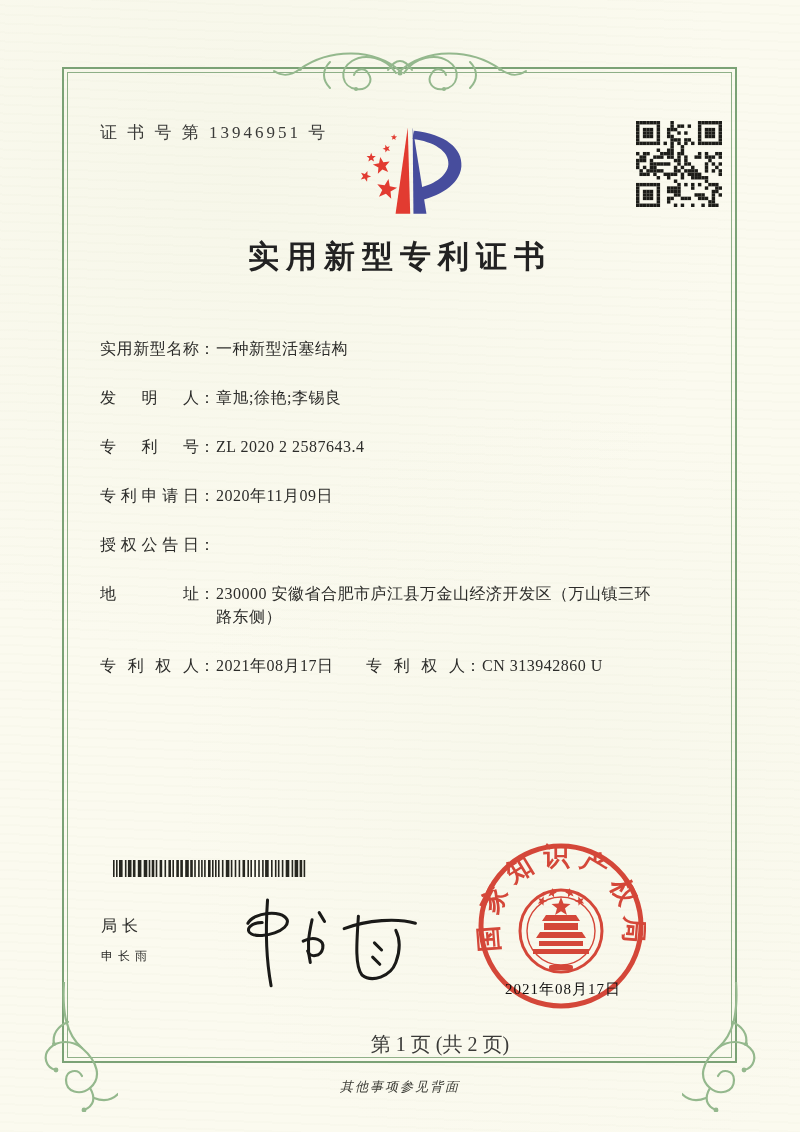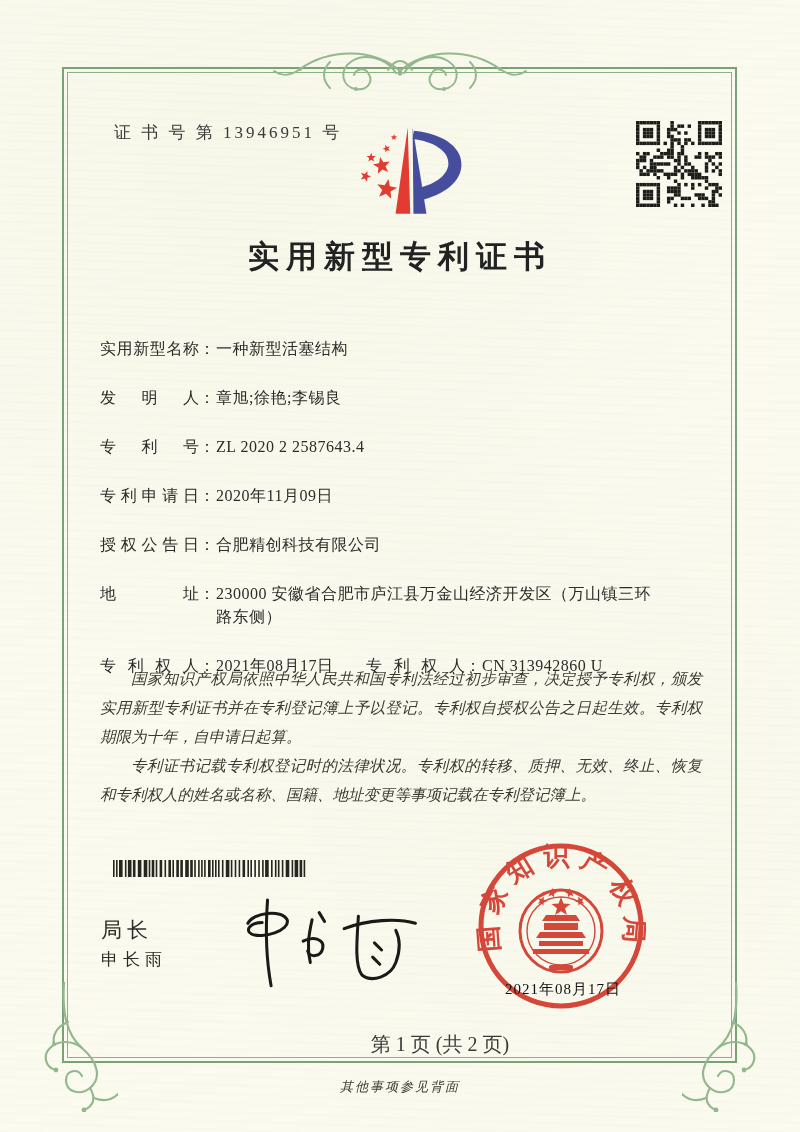--- a/index.html
+++ b/index.html
@@ -10,43 +10,43 @@
       radial-gradient(circle at 70% 70%, rgba(205,215,180,.08), transparent 40%),
       repeating-linear-gradient(2deg, rgba(210,215,190,.06) 0 2px, transparent 2px 9px),
       #fbfaef;
     color:#2c2c2a;}
   
   .frame{position:absolute;left:62px;top:67px;width:671px;height:992px;
     border:2.5px solid var(--green);}
   .frame-inner{position:absolute;inset:3px;border:1px solid var(--green);opacity:.85;}
   .ornament{position:absolute;pointer-events:none;}
   
-  .cert-no{position:absolute;left:114px;top:121px;font-size:17px;letter-spacing:3px;color:#3a3a38;}
+  .cert-no{position:absolute;left:100px;top:121px;font-size:17px;letter-spacing:3px;color:#3a3a38;}
   .logo{position:absolute;left:346px;top:110px;}
   .qr{position:absolute;left:636px;top:121px;}
   .title{position:absolute;left:0;top:236px;width:800px;text-align:center;
     font-size:31px;font-weight:600;letter-spacing:7px;color:#222;}
   
   .fields{position:absolute;left:100px;top:337px;width:625px;font-size:16px;}
   .frow{display:flex;align-items:flex-start;margin-bottom:26px;line-height:23px;}
   .flabel{display:inline-block;width:99px;text-align:justify;text-align-last:justify;text-justify:inter-ideograph;}
   .colon{display:inline-block;width:17px;}
   .fval{display:inline-block;max-width:460px;letter-spacing:.5px;}
   .fval.addr{width:448px;}
   .pair2{margin-left:0;}
   .fval.fixed{width:150px;}
   
   .bodytext{position:absolute;left:100px;top:664px;width:602px;font-size:15.5px;
     line-height:29px;font-style:italic;color:#3b3b35;text-align:justify;}
   .bodytext p{margin:0;text-indent:2em;}
   
   .barcode{position:absolute;left:113px;top:860px;}
   
-  .officer-title{position:absolute;left:101px;top:916px;font-size:21px;letter-spacing:5px;}
-  .officer-name{position:absolute;left:101px;top:948px;font-size:17px;letter-spacing:5px;}
+  .officer-title{position:absolute;left:101px;top:916px;font-size:16px;letter-spacing:5px;}
+  .officer-name{position:absolute;left:101px;top:948px;font-size:12px;letter-spacing:5px;}
   .signature{position:absolute;left:220px;top:893px;}
   
   .seal{position:absolute;left:476px;top:841px;opacity:.93;}
   .seal-date{position:absolute;left:488px;top:980px;width:150px;text-align:center;
     font-size:15px;letter-spacing:1px;color:#111;z-index:5;}
   
   .page-num{position:absolute;left:0;top:1031px;width:800px;text-align:center;font-size:20px;color:#3a3a38;margin-left:40px;}
   .back-note{position:absolute;left:0;top:1078px;width:800px;text-align:center;
     font-size:13px;font-style:italic;color:#3b3b35;letter-spacing:2px;}
 </style>
@@ -415,41 +415,36 @@
       <span class="fval">ZL 2020 2 2587643.4</span>
     </div>
     <div class="frow">
       <span class="flabel">专利申请日</span>
         <span class="colon">：</span>
       <span class="fval">2020年11月09日</span>
     </div>
     <div class="frow">
       <span class="flabel">授权公告日</span>
         <span class="colon">：</span>
-      <span class="fval">合肥精创科技有限公司</span>
     </div>
     <div class="frow">
       <span class="flabel">地址</span>
         <span class="colon">：</span>
       <span class="fval addr">230000 安徽省合肥市庐江县万金山经济开发区（万山镇三环路东侧）</span>
     </div>
     <div class="frow">
       <span class="flabel">专利权人</span>
         <span class="colon">：</span>
       <span class="fval fixed">2021年08月17日</span>
       <span class="flabel pair2">专利权人</span>
         <span class="colon">：</span>
       <span class="fval">CN 313942860 U</span>
     </div>
   </div>
 
-  <div class="bodytext">
-    <p>国家知识产权局依照中华人民共和国专利法经过初步审查，决定授予专利权，颁发实用新型专利证书并在专利登记簿上予以登记。专利权自授权公告之日起生效。专利权期限为十年，自申请日起算。</p>
-    <p>专利证书记载专利权登记时的法律状况。专利权的转移、质押、无效、终止、恢复和专利权人的姓名或名称、国籍、地址变更等事项记载在专利登记簿上。</p>
-  </div>
 
   <svg class="barcode" id="barcode" width="196" height="17" viewBox="0 0 196 17" fill="#26261f">
       <rect x="0.0" y="0" width="1.6" height="17"></rect>
       <rect x="3.0" y="0" width="1.6" height="17"></rect>
       <rect x="6.0" y="0" width="3.6" height="17"></rect>
       <rect x="11.9" y="0" width="1.6" height="17"></rect>
       <rect x="14.9" y="0" width="3.6" height="17"></rect>
       <rect x="19.9" y="0" width="2.6" height="17"></rect>
       <rect x="24.8" y="0" width="3.6" height="17"></rect>
       <rect x="30.7" y="0" width="3.6" height="17"></rect>

